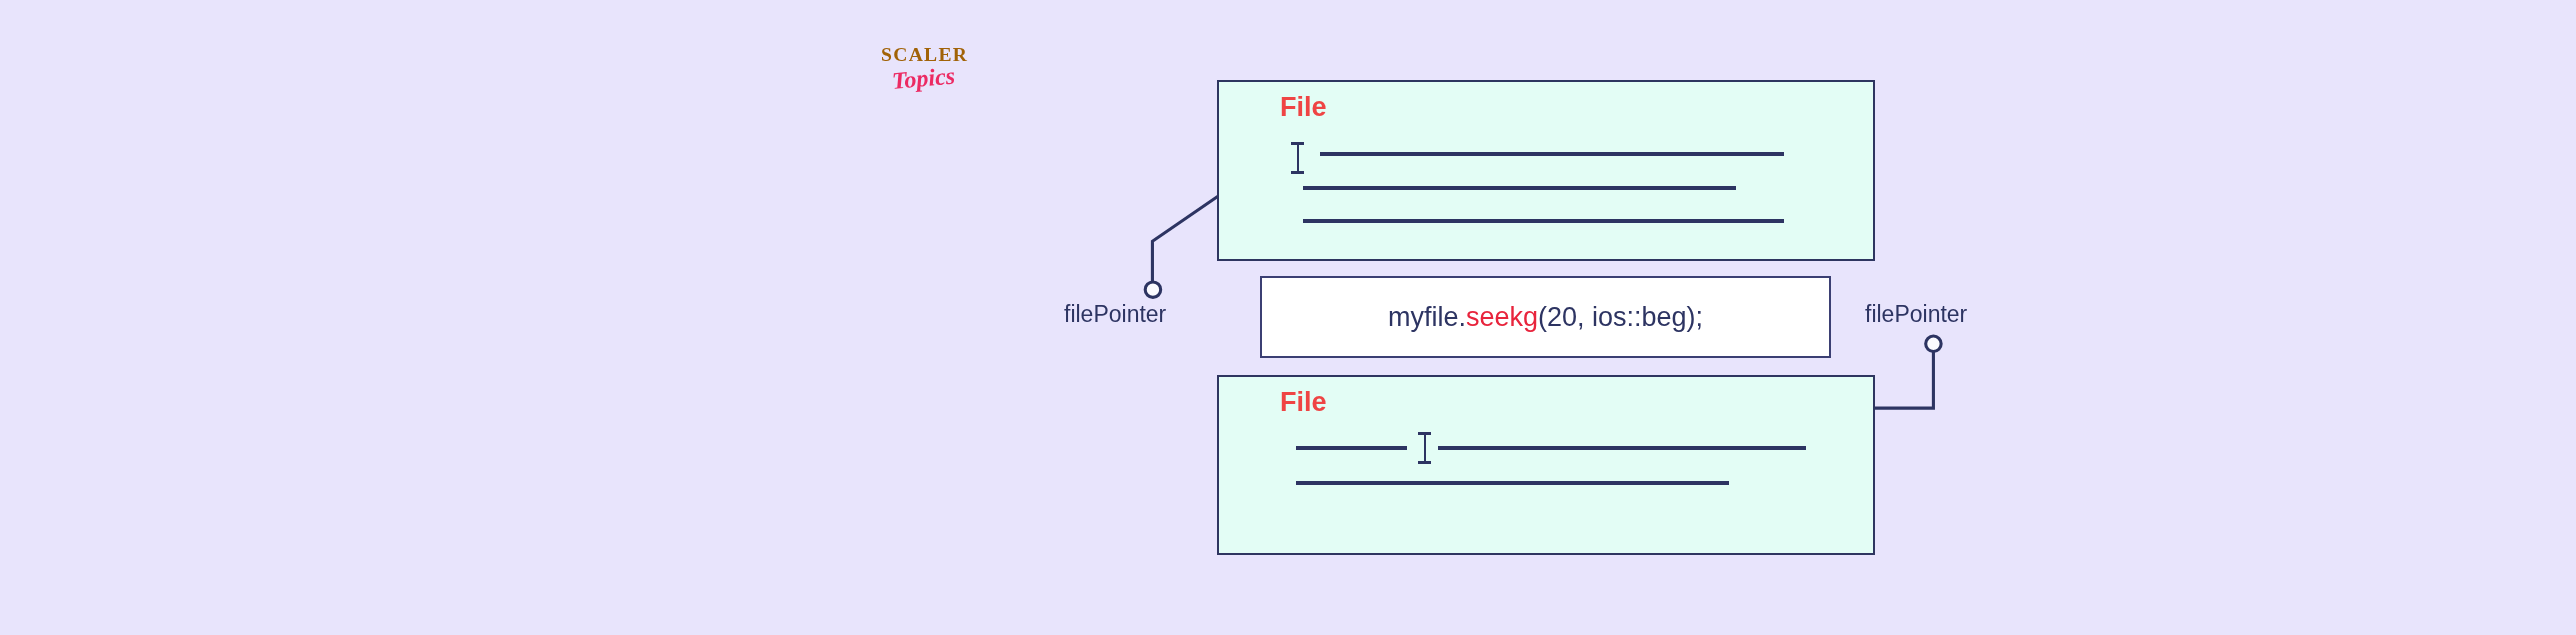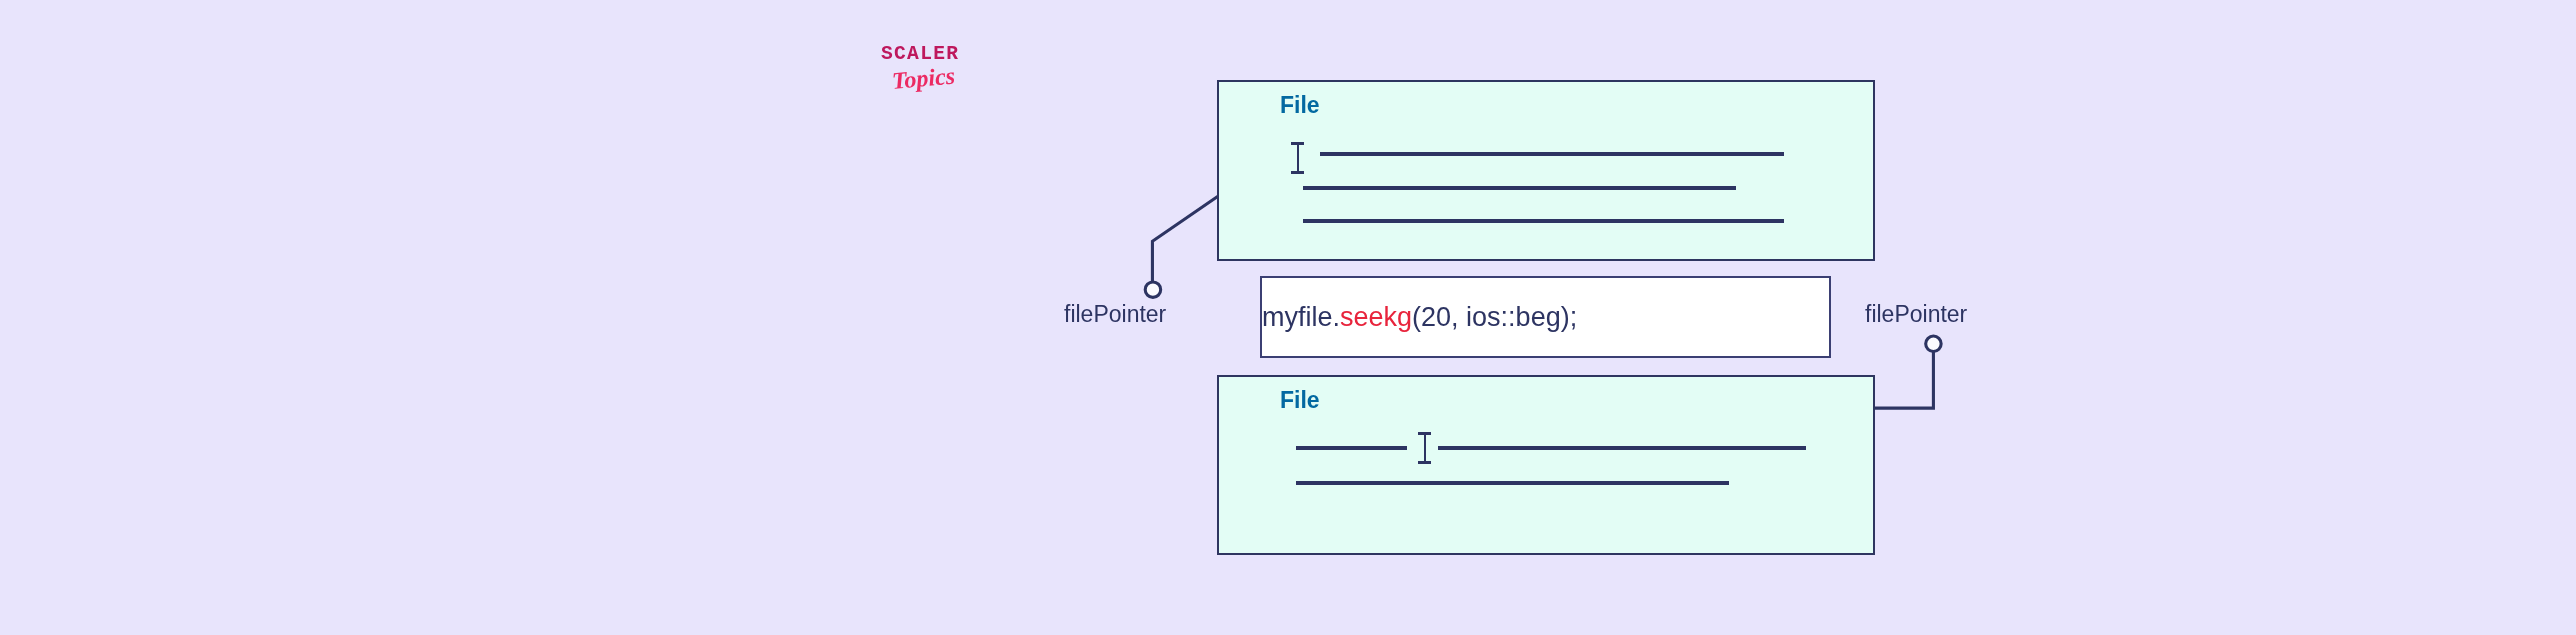--- a/index.html
+++ b/index.html
@@ -23,25 +23,25 @@
 
   
   .logo {
     position: absolute;
     left: 881px;
     top: 45px;
     width: 155px;
     height: 72px;
   }
   .logo-word {
-    font-family: Liberation Mono, monospace;
+    font-family: Liberation Serif, serif;
     font-weight: bold;
     font-size: 19.6px;
     letter-spacing: 1.3px;
-    color: #be185d;
+    color: #a16207;
     line-height: 1;
     white-space: nowrap;
   }
   .logo-script {
     font-family: "Liberation Serif", serif;
     font-style: italic;
     font-weight: bold;
     font-size: 24px;
     color: #ec2a63;
     line-height: 1;
@@ -68,23 +68,23 @@
   #file-box-bottom {
     left: 1217px;
     top: 375px;
     width: 658px;
     height: 180px;
   }
   .file-title {
     position: absolute;
     left: 61px;
     top: 12.4px;
-    font-size: 23px;
+    font-size: 27px;
     font-weight: bold;
-    color: #0369a1;
+    color: #ef4444;
     line-height: 1;
     letter-spacing: 0px;
   }
 
   
   .text-line {
     position: absolute;
     height: 3.6px;
     background: #2d3462;
   }
@@ -128,20 +128,21 @@
     position: absolute;
     left: 1260px;
     top: 276px;
     width: 571px;
     height: 82px;
     background: #ffffff;
     border: 2.1px solid #3b3f73;
     box-sizing: border-box;
     display: flex;
     align-items: center;
+    justify-content: center;
   }
   .code-text {
     font-family: "Liberation Sans", sans-serif;
     font-size: 27px;
     color: #2d3462;
     white-space: nowrap;
     line-height: 1;
   }
   .code-text .hl { color: #e8243c; }
 

